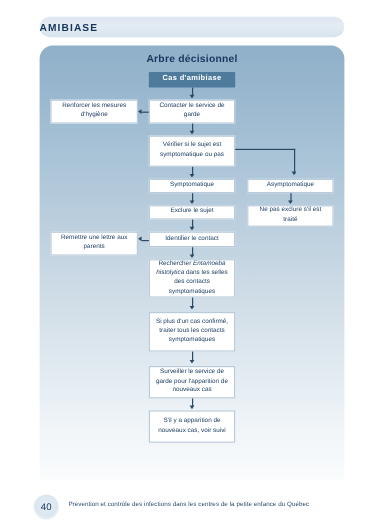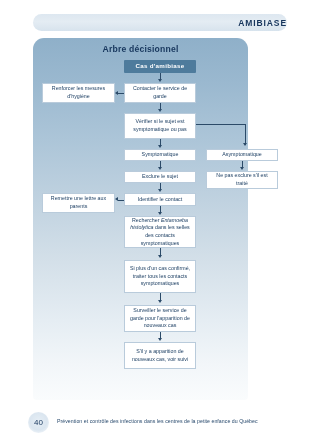--- a/index.html
+++ b/index.html
@@ -19,35 +19,35 @@
   #page-title-bar {
     position: absolute;
     left: 33px;
     top: 14px;
     width: 254px;
     height: 17px;
     border-radius: 9px;
     background: linear-gradient(180deg, #dde7f0 0%, #e4ecf3 45%, #d7e3ed 100%);
     display: flex;
     align-items: center;
-    justify-content: flex-end;
+    justify-content: flex-start;
   }
   #page-title-bar .title-text {
     font-size: 8.5px;
     font-weight: bold;
     letter-spacing: 0.9px;
     color: #17365d;
   }
 
   
   #flow-panel {
     position: absolute;
     left: 33px;
     top: 38px;
-    width: 215px;
+    width: 254px;
     height: 362px;
     border-radius: 11px 11px 4px 4px;
     background: linear-gradient(180deg,
         #8fb0c9 0%,
         #9ab8cf 12%,
         #acc5d8 28%,
         #c0d2e0 45%,
         #d4e0e9 62%,
         #e5edf3 78%,
         #f2f6f9 90%,

